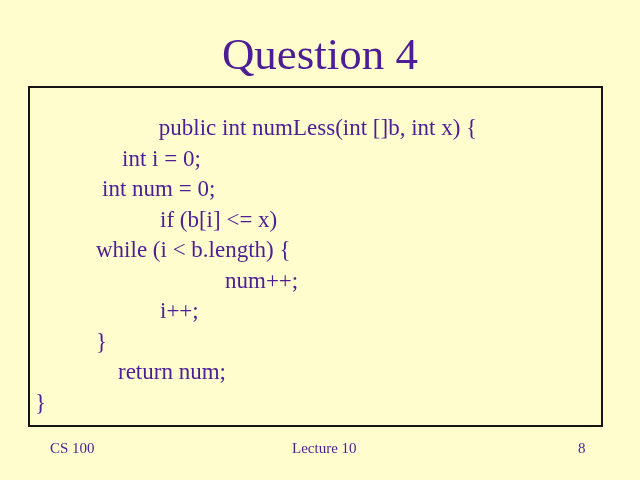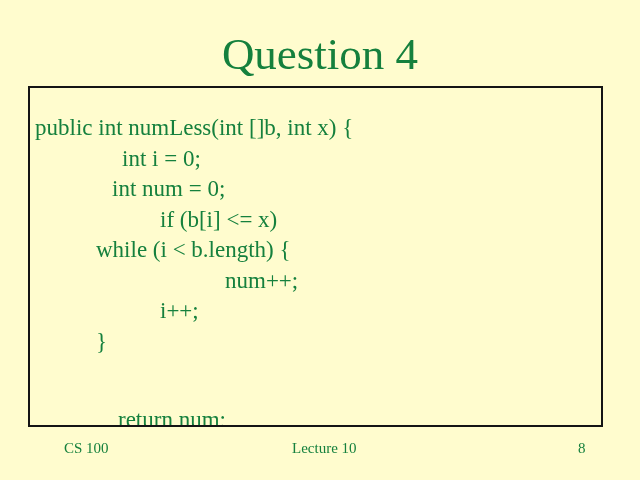--- a/index.html
+++ b/index.html
@@ -7,21 +7,21 @@
     padding: 0;
     background: #888;
   }
   .slide {
     position: relative;
     width: 640px;
     height: 480px;
     background: #FFFCCE;
     overflow: hidden;
     font-family: "Liberation Serif", "DejaVu Serif", serif;
-    color: #15803d;
+    color: #4c1d95;
   }
   .slide-title {
     position: absolute;
     top: 32px;
     left: 0;
     width: 100%;
     text-align: center;
     font-size: 45px;
     line-height: 45px;
     font-weight: normal;
@@ -52,42 +52,42 @@
     height: 30.5px;
     white-space: pre;
   }
   .footer-item {
     position: absolute;
     top: 441px;
     font-size: 15px;
     line-height: 15px;
     white-space: nowrap;
   }
-  .footer-course  { left: 64px; text-align: center; }
+  .footer-course  { left: 50px; text-align: center; }
   .footer-lecture { left: 292px; }
   .footer-page    { left: 578px; }
 </style>
 </head>
 <body>
 
 <div class="slide">
 
   <div class="slide-title">Question 4</div>
 
   <div class="code-box">
     <div class="code-block">
-        <div class="code-line" style="padding-left: 5px;">public int numLess(int []b, int x) {</div>
+        <div class="code-line" style="padding-left: 5px; text-align: center;">public int numLess(int []b, int x) {</div>
         <div class="code-line" style="padding-left: 92px;">int i = 0;</div>
-        <div class="code-line" style="padding-left: 82px;">int num = 0;</div>
+        <div class="code-line" style="padding-left: 51px; margin-left: 21px;">int num = 0;</div>
         <div class="code-line" style="padding-left: 130px;">if (b[i] &lt;= x)</div>
         <div class="code-line" style="padding-left: 66px;">while (i &lt; b.length) {</div>
         <div class="code-line" style="padding-left: 195px;">num++;</div>
         <div class="code-line" style="padding-left: 130px;">i++;</div>
         <div class="code-line" style="padding-left: 66px;">}</div>
-        <div class="code-line" style="padding-left: 88px; margin-top: 48px;">return num;</div>
+        <div class="code-line" style="padding-left: 88px;">return num;</div>
         <div class="code-line" style="padding-left: 5px;">}</div>
       </div>
   </div>
 
   <div class="footer-item footer-course">CS 100</div>
 
   <div class="footer-item footer-lecture">Lecture 10</div>
 
   <div class="footer-item footer-page">8</div>
 

